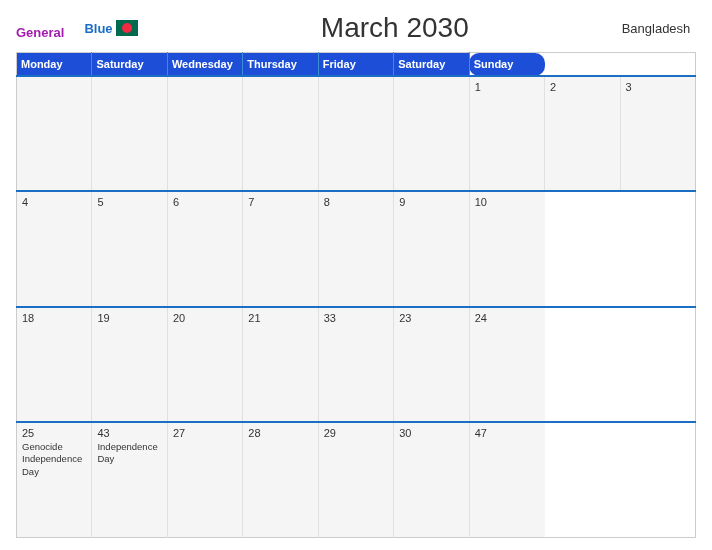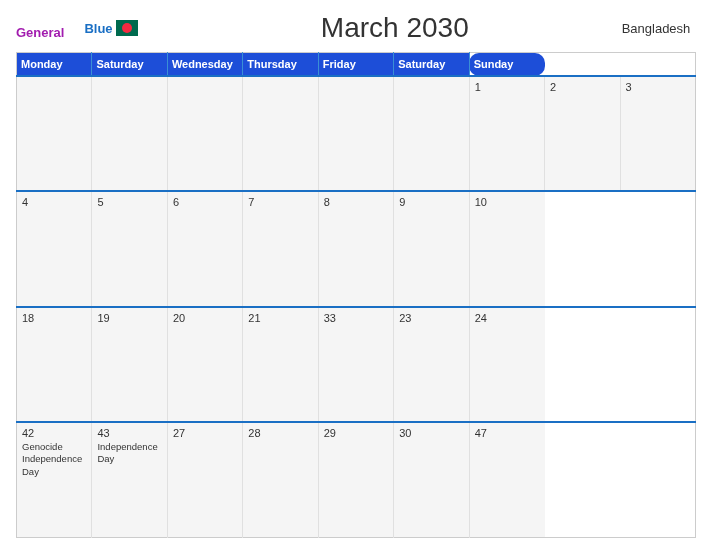--- a/index.html
+++ b/index.html
@@ -183,21 +183,21 @@
           </td>
           <td>
             <span class="day-number">23</span>
           </td>
           <td>
             <span class="day-number">24</span>
           </td>
         </tr>
         <tr>
           <td>
-            <span class="day-number">42</span>
+            <span class="day-number">25</span>
             <span class="event-text">Genocide Independence Day</span>
           </td>
           <td>
             <span class="day-number">43</span>
             <span class="event-text">Independence Day</span>
           </td>
           <td>
             <span class="day-number">27</span>
           </td>
           <td>

